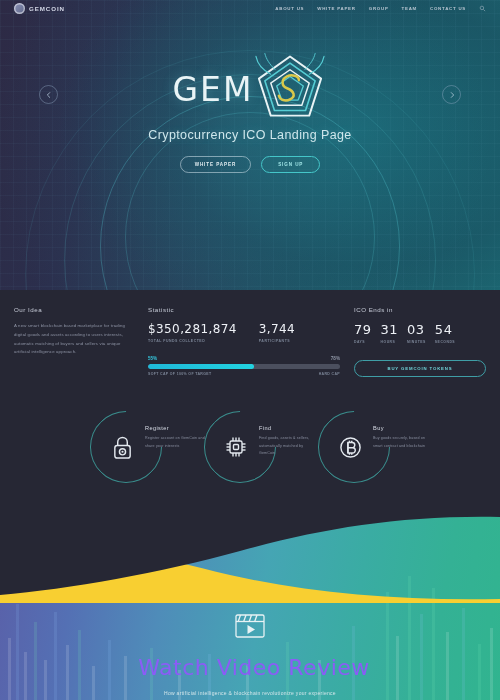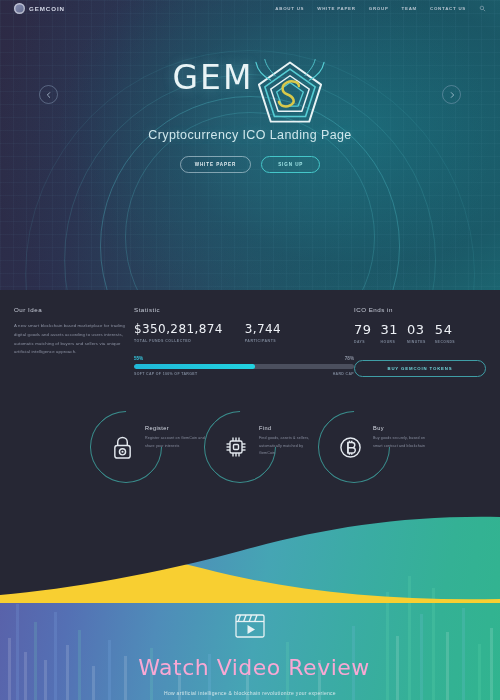--- a/index.html
+++ b/index.html
@@ -65,21 +65,21 @@
     border:1px solid rgba(150,175,200,.42);
     display:flex; align-items:center; justify-content:center;
     color:rgba(190,210,225,.75); font-size:8px; z-index:25; cursor:pointer;
   }
   .arrow.left { left:39px; }
   .arrow.right { right:39px; }
 
   
   .hero-inner { position:relative; z-index:20; padding-top:58px; text-align:center; }
   .title-row {
-    display:flex; justify-content:center; gap:0; height:62px;
+    display:flex; align-items:center; justify-content:center; gap:0; height:62px;
   }
   .big-word {
     font-size:33px; letter-spacing:2px; font-weight:400; color:#e9f4f6;
     text-shadow:0 0 12px rgba(120,220,230,.35);
     font-family:"DejaVu Sans", sans-serif;
   }
   .gem-logo { width:74px; height:74px; position:relative; flex:none; }
 
   .tagline {
     margin-top:8px; font-size:12.5px; letter-spacing:.4px; color:#cfe7ec; font-weight:400;
@@ -93,21 +93,21 @@
   }
   .btn-teal {
     font-size:4.6px; letter-spacing:.9px; font-weight:700; text-transform:uppercase;
     padding:5px 16px; border-radius:11px; border:1px solid #45c6c9;
     color:#9fe4e6; background:rgba(40,120,128,.25); cursor:pointer;
   }
 
   
   .info {
     position:relative; background:#262734; padding:16px 14px 14px;
-    display:flex; gap:0; z-index:5;
+    display:flex; gap:14px; z-index:5;
   }
   .col-idea { width:120px; flex:none; }
   .col-stat { flex:1; }
   .col-ico { width:132px; flex:none; }
 
   .sec-label { font-size:6.2px; color:#c7ccd8; letter-spacing:.5px; margin-bottom:9px; font-weight:400; }
   .idea-body { font-size:4.3px; line-height:2.05; color:#8f95a6; letter-spacing:.15px; }
 
   .stat-row { display:flex; gap:22px; }
   .stat-val { font-size:12px; color:#eef1f6; letter-spacing:.4px; font-weight:400; font-family:"DejaVu Sans",sans-serif; }
@@ -173,21 +173,21 @@
   .candles { position:absolute; inset:0; opacity:.30; }
   .cd { position:absolute; bottom:0; width:3px; background:rgba(255,255,255,.45); }
   .cd.g { background:rgba(120,235,185,.5); }
   .cd.b { background:rgba(150,200,255,.45); }
   .wave-yellow, .wave-dark { position:absolute; left:0; width:500px; }
   .wave-yellow { top:-2px; height:90px; }
   .wave-dark   { top:-2px; height:92px; }
 
   .video-block { position:absolute; left:0; right:0; bottom:0; text-align:center; padding-bottom:4px; z-index:12; }
   .film-icon { width:30px; height:24px; margin:0 auto 17px; color:#e7f2f4; }
-  .video-h { font-size:22px; color:#f9a8d4; letter-spacing:.5px; font-weight:400; font-family:"DejaVu Sans",sans-serif;padding-left:8px; }
+  .video-h { font-size:22px; color:#8b5cf6; letter-spacing:.5px; font-weight:400; font-family:"DejaVu Sans",sans-serif;padding-left:8px; }
   .video-sub { font-size:5px; color:#d3e6ea; margin-top:10px; letter-spacing:.3px; }
 </style>
 </head>
 <body>
 
 <div class="page">
 
   <section class="hero">
     <div class="hero-grid"></div>
     <div class="hero-globe"></div>

